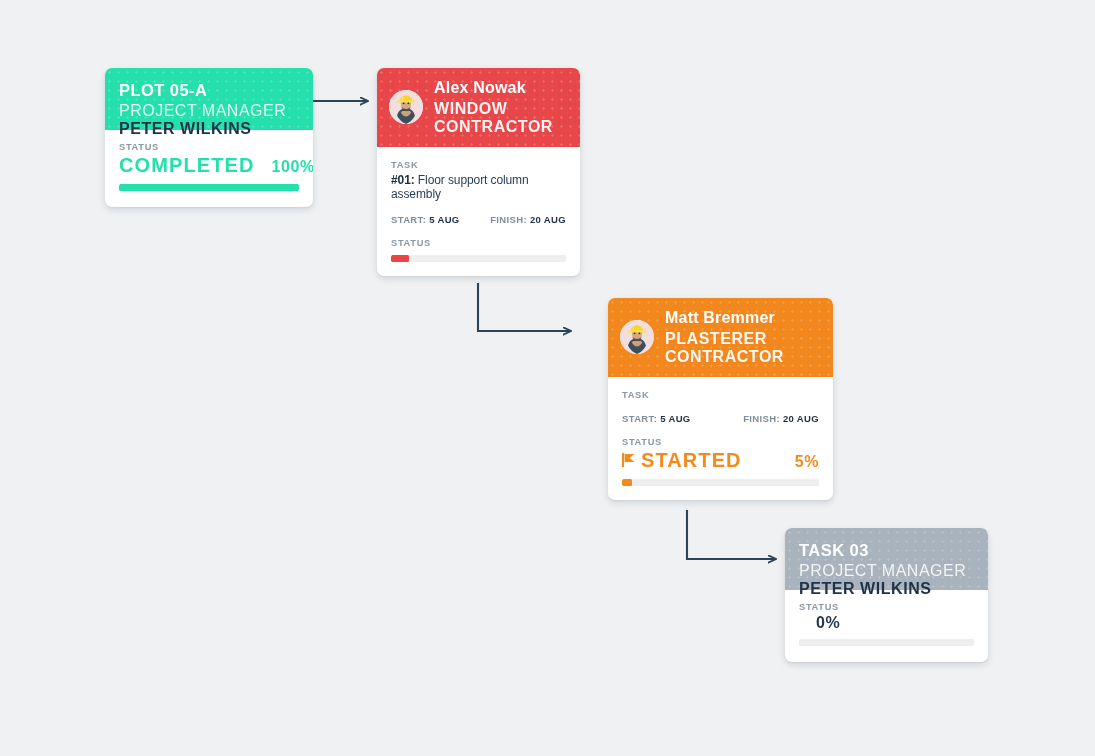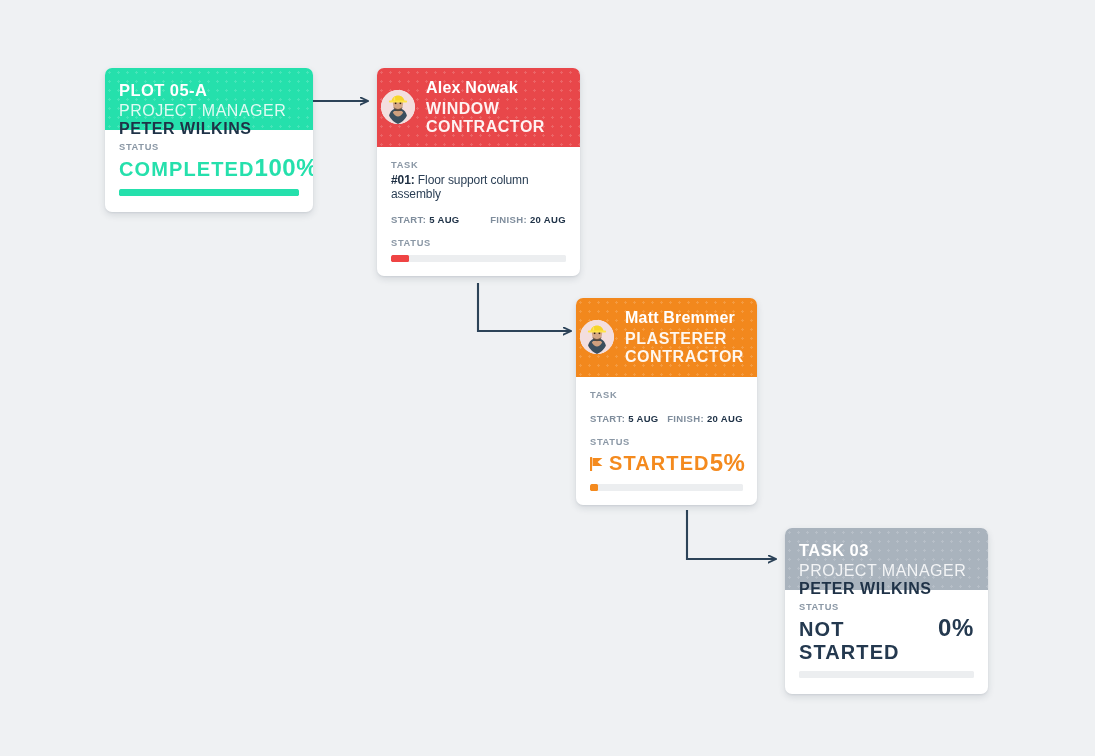--- a/index.html
+++ b/index.html
@@ -39,21 +39,21 @@
 
   .card-header {
     position: relative;
     padding: 13px 14px 12px 14px;
     background-repeat: repeat;
     background-size: 9px 9px;
   }
   .card-header.with-avatar {
     display: flex;
     align-items: center;
-    padding: 11px 14px 11px 4px;
+    padding: 11px 14px 11px 12px;
     gap: 11px;
   }
 
   .hdr-title {
     color: #ffffff;
     font-size: 16.5px;
     font-weight: bold;
     letter-spacing: .45px;
     line-height: 1.12;
   }
@@ -125,43 +125,44 @@
     margin-top: 2px;
   }
   .status-left { display: flex; align-items: center; gap: 6px; }
 
   .status-text {
     font-size: 20px;
     font-weight: bold;
     letter-spacing: 1.1px;
   }
   .status-pct {
-    font-size: 24px;
+    font-size: 16px;
     font-weight: bold;
     letter-spacing: .6px;
+    margin-left: 17px;
   }
 
   .flag { width: 13px; height: 14px; display:block; }
 
   .bar {
     margin-top: 7px;
     height: 7px;
     border-radius: 1.5px;
     background: #eceef0;
     overflow: hidden;
   }
   .bar > i { display: block; height: 100%; border-radius: 1.5px; }
 
   
   #card-plot02a { left: 105px; top: 68px; width: 208px; }
   #card-plot02a .card-header { height: 62px; }
   #card-plot02a .card-body { padding-top: 12px; padding-bottom: 16px; }
 
   #card-task01 { left: 377px; top: 68px; width: 203px; }
-  #card-task02 { left: 576px; top: 298px; width: 181px; }
+  #card-task02 { left: 608px; top: 298px; width: 225px; }
   #card-task03 { left: 785px; top: 528px; width: 203px; }
   #card-task03 .card-header { height: 62px; }
   #card-task03 .card-body { padding-top: 12px; padding-bottom: 16px; }
 </style>
 </head>
 <body>
 
 <div id="stage">
 
   <svg id="connectors" viewBox="0 0 1095 756" width="1095" height="756">
@@ -313,23 +314,20 @@
       <div class="hdr-title">TASK 03</div>
       <div class="hdr-sub">
         <span class="muted">PROJECT MANAGER</span>
         <span class="strong">PETER WILKINS</span>
       </div>
     </div>
     <div class="card-body">
       <div class="status-block" style="margin-top:0">
         <div class="field-label">STATUS</div>
         <div class="status-row">
-          <div class="status-left">
-            <span class="status-text" style="color: rgb(36, 57, 79);">NOT STARTED</span>
-          </div>
           <span class="status-pct" style="color: rgb(36, 57, 79);">0%</span>
         </div>
         <div class="bar">
           <i style="width: 0%; background: transparent;"></i>
         </div>
       </div>
     </div>
   </div>
 
 </div>

